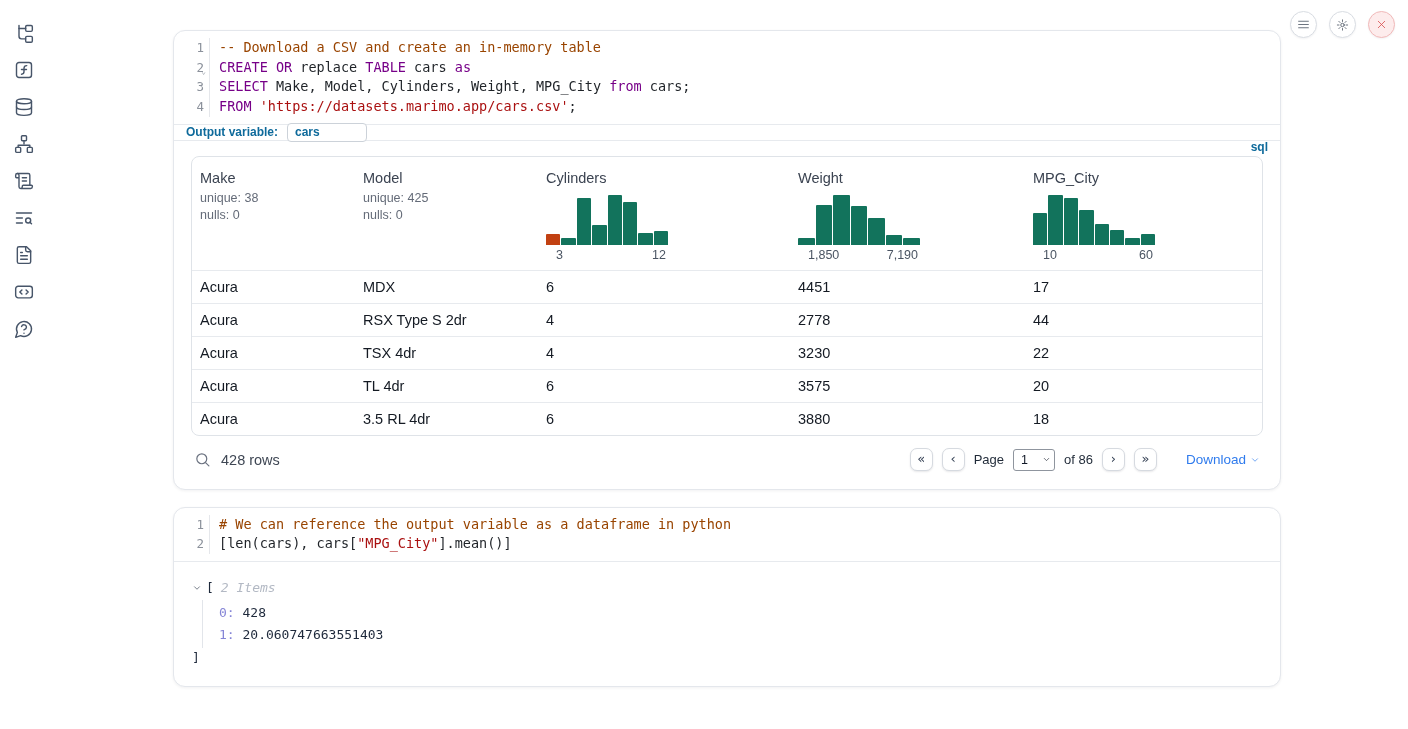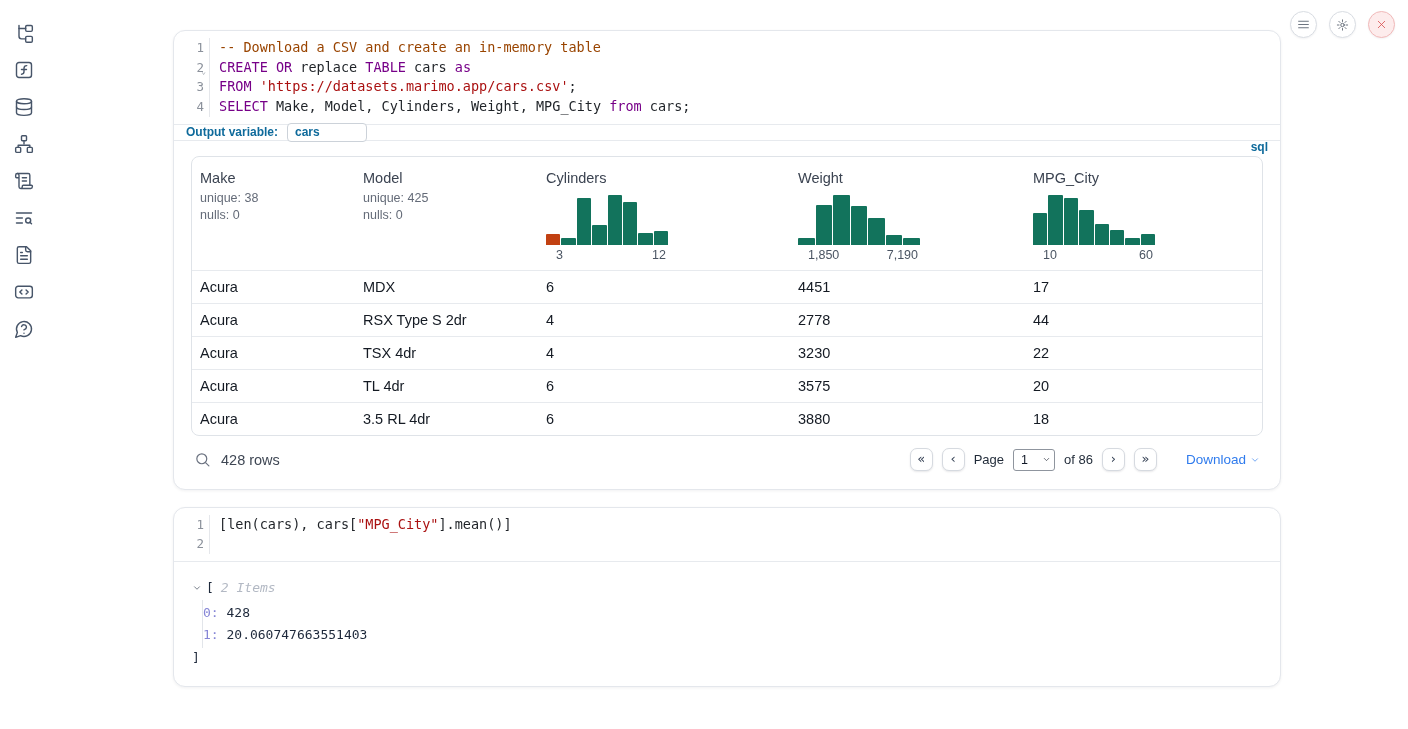--- a/index.html
+++ b/index.html
@@ -71,21 +71,21 @@
     border-radius:3px; background:#fff; font-size:12.5px; color:#111827; padding:0 16px 0 7px; cursor:pointer; }
   .select-wrap svg { position:absolute; right:4px; pointer-events:none; stroke:#111827; fill:none; stroke-width:1.6; stroke-linecap:round; stroke-linejoin:round; }
   .download-link { display:flex; align-items:center; gap:4px; margin-left:20px; font-size:13.5px; color:#2f7bed; cursor:pointer; text-decoration:none; }
   .download-link svg { stroke:#2f7bed; fill:none; stroke-width:1.6; stroke-linecap:round; stroke-linejoin:round; }
   
   .tree-area { padding:15px 16px 18px 18px; font-family:"DejaVu Sans Mono", monospace; font-size:13px; color:#1e293b; }
   .tree-row1 { display:flex; align-items:center; height:21px; }
   .tree-chevron { display:flex; margin-right:4px; cursor:pointer; }
   .tree-chevron svg { stroke:#4b5563; fill:none; stroke-width:1.8; stroke-linecap:round; stroke-linejoin:round; }
   .tree-items-label { font-style:italic; color:#b3b9c4; margin-left:7px; }
-  .tree-entries { margin:2px 0 0 10px; border-left:1px solid #e2e5ea; padding:2px 0 2px 0; }
+  .tree-entries { margin:2px 0 0 10px; border-left:1px solid #e2e5ea; padding:2px 0 2px 16px; }
   .tree-entry { height:22px; line-height:22px; }
   .tree-key { color:#8585d6; }
   .tree-close { height:20px; line-height:20px; }
 </style>
 </head>
 <body>
 
 <aside class="sidebar">
   <span class="side-icon">
     <svg width="20" height="20" viewBox="0 0 24 24">
@@ -195,22 +195,22 @@
     <div class="editor">
       <div class="gutter" id="gutter-sql">
           <div class="gl">1</div>
           <div class="gl">2<span class="fold">⌄</span></div>
           <div class="gl">3</div>
           <div class="gl">4</div>
         </div>
       <div class="code" id="code-sql">
           <div class="ln"><span class="tok-comment">-- Download a CSV and create an in-memory table</span></div>
           <div class="ln"><span class="tok-kw">CREATE</span><span> </span><span class="tok-kw">OR</span><span> replace </span><span class="tok-kw">TABLE</span><span> cars </span><span class="tok-kw">as</span></div>
+          <div class="ln"><span class="tok-kw">SELECT</span><span> Make, Model, Cylinders, Weight, MPG_City </span><span class="tok-kw">from</span><span> cars;</span></div>
           <div class="ln"><span class="tok-kw">FROM</span><span> </span><span class="tok-str">'https://datasets.marimo.app/cars.csv'</span><span>;</span></div>
-          <div class="ln"><span class="tok-kw">SELECT</span><span> Make, Model, Cylinders, Weight, MPG_City </span><span class="tok-kw">from</span><span> cars;</span></div>
         </div>
     </div>
     <div class="outvar-row">
       <span class="outvar-label">Output variable:</span>
       <input class="outvar-input" value="cars" style="">
       <span class="lang-badge">sql</span>
     </div>
     <div class="output-area">
       <div class="table-card">
         <div class="thead" id="thead">
@@ -355,20 +355,21 @@
     </div>
   </section>
 
   <section class="cell">
     <div class="editor">
       <div class="gutter" id="gutter-py">
           <div class="gl">1</div>
           <div class="gl">2</div>
         </div>
       <div class="code" id="code-py">
+          <div class="ln"><span class="tok-comment"># We can reference the output variable as a dataframe in python</span></div>
           <div class="ln"><span>[len(cars), cars[</span><span class="tok-str">"MPG_City"</span><span>].mean()]</span></div>
         </div>
     </div>
     <div class="tree-area" style="border-top:1px solid #e7eaee;">
       <div class="tree-row1">
         <span class="tree-chevron">
           <svg width="10" height="10" viewBox="0 0 24 24">
               <path d="M6 9l6 6 6-6"></path>
             </svg>
         </span>

